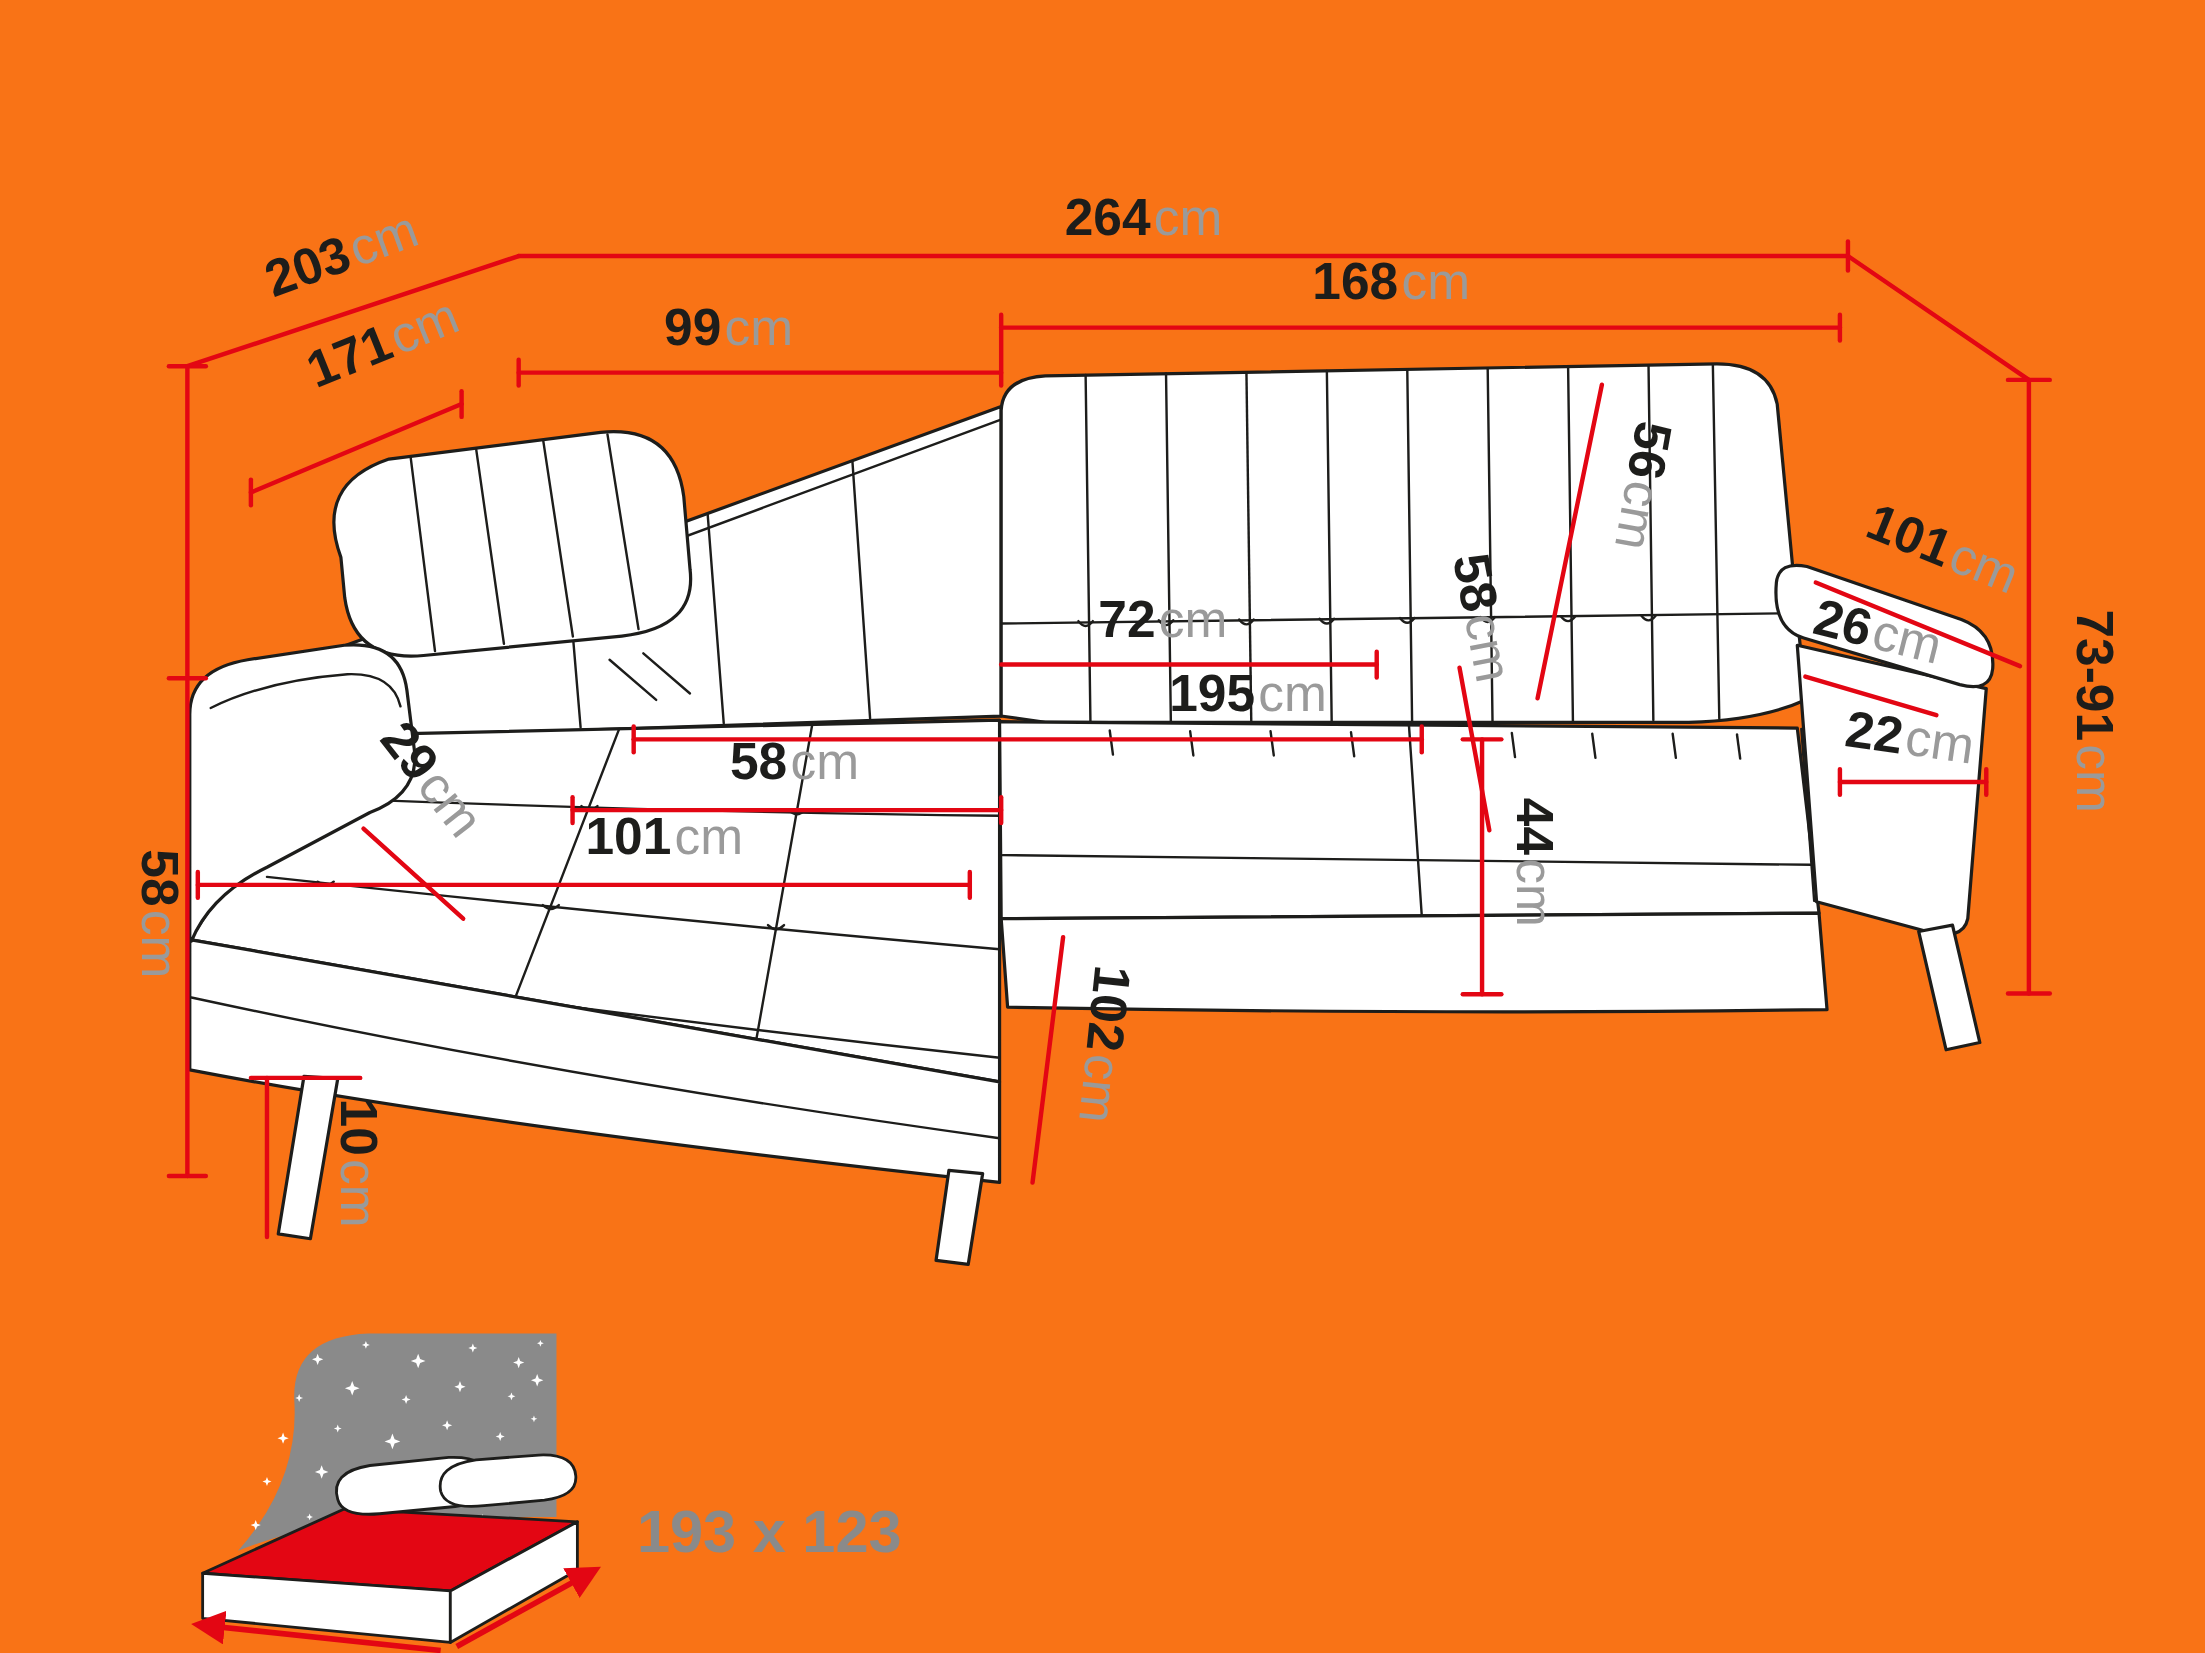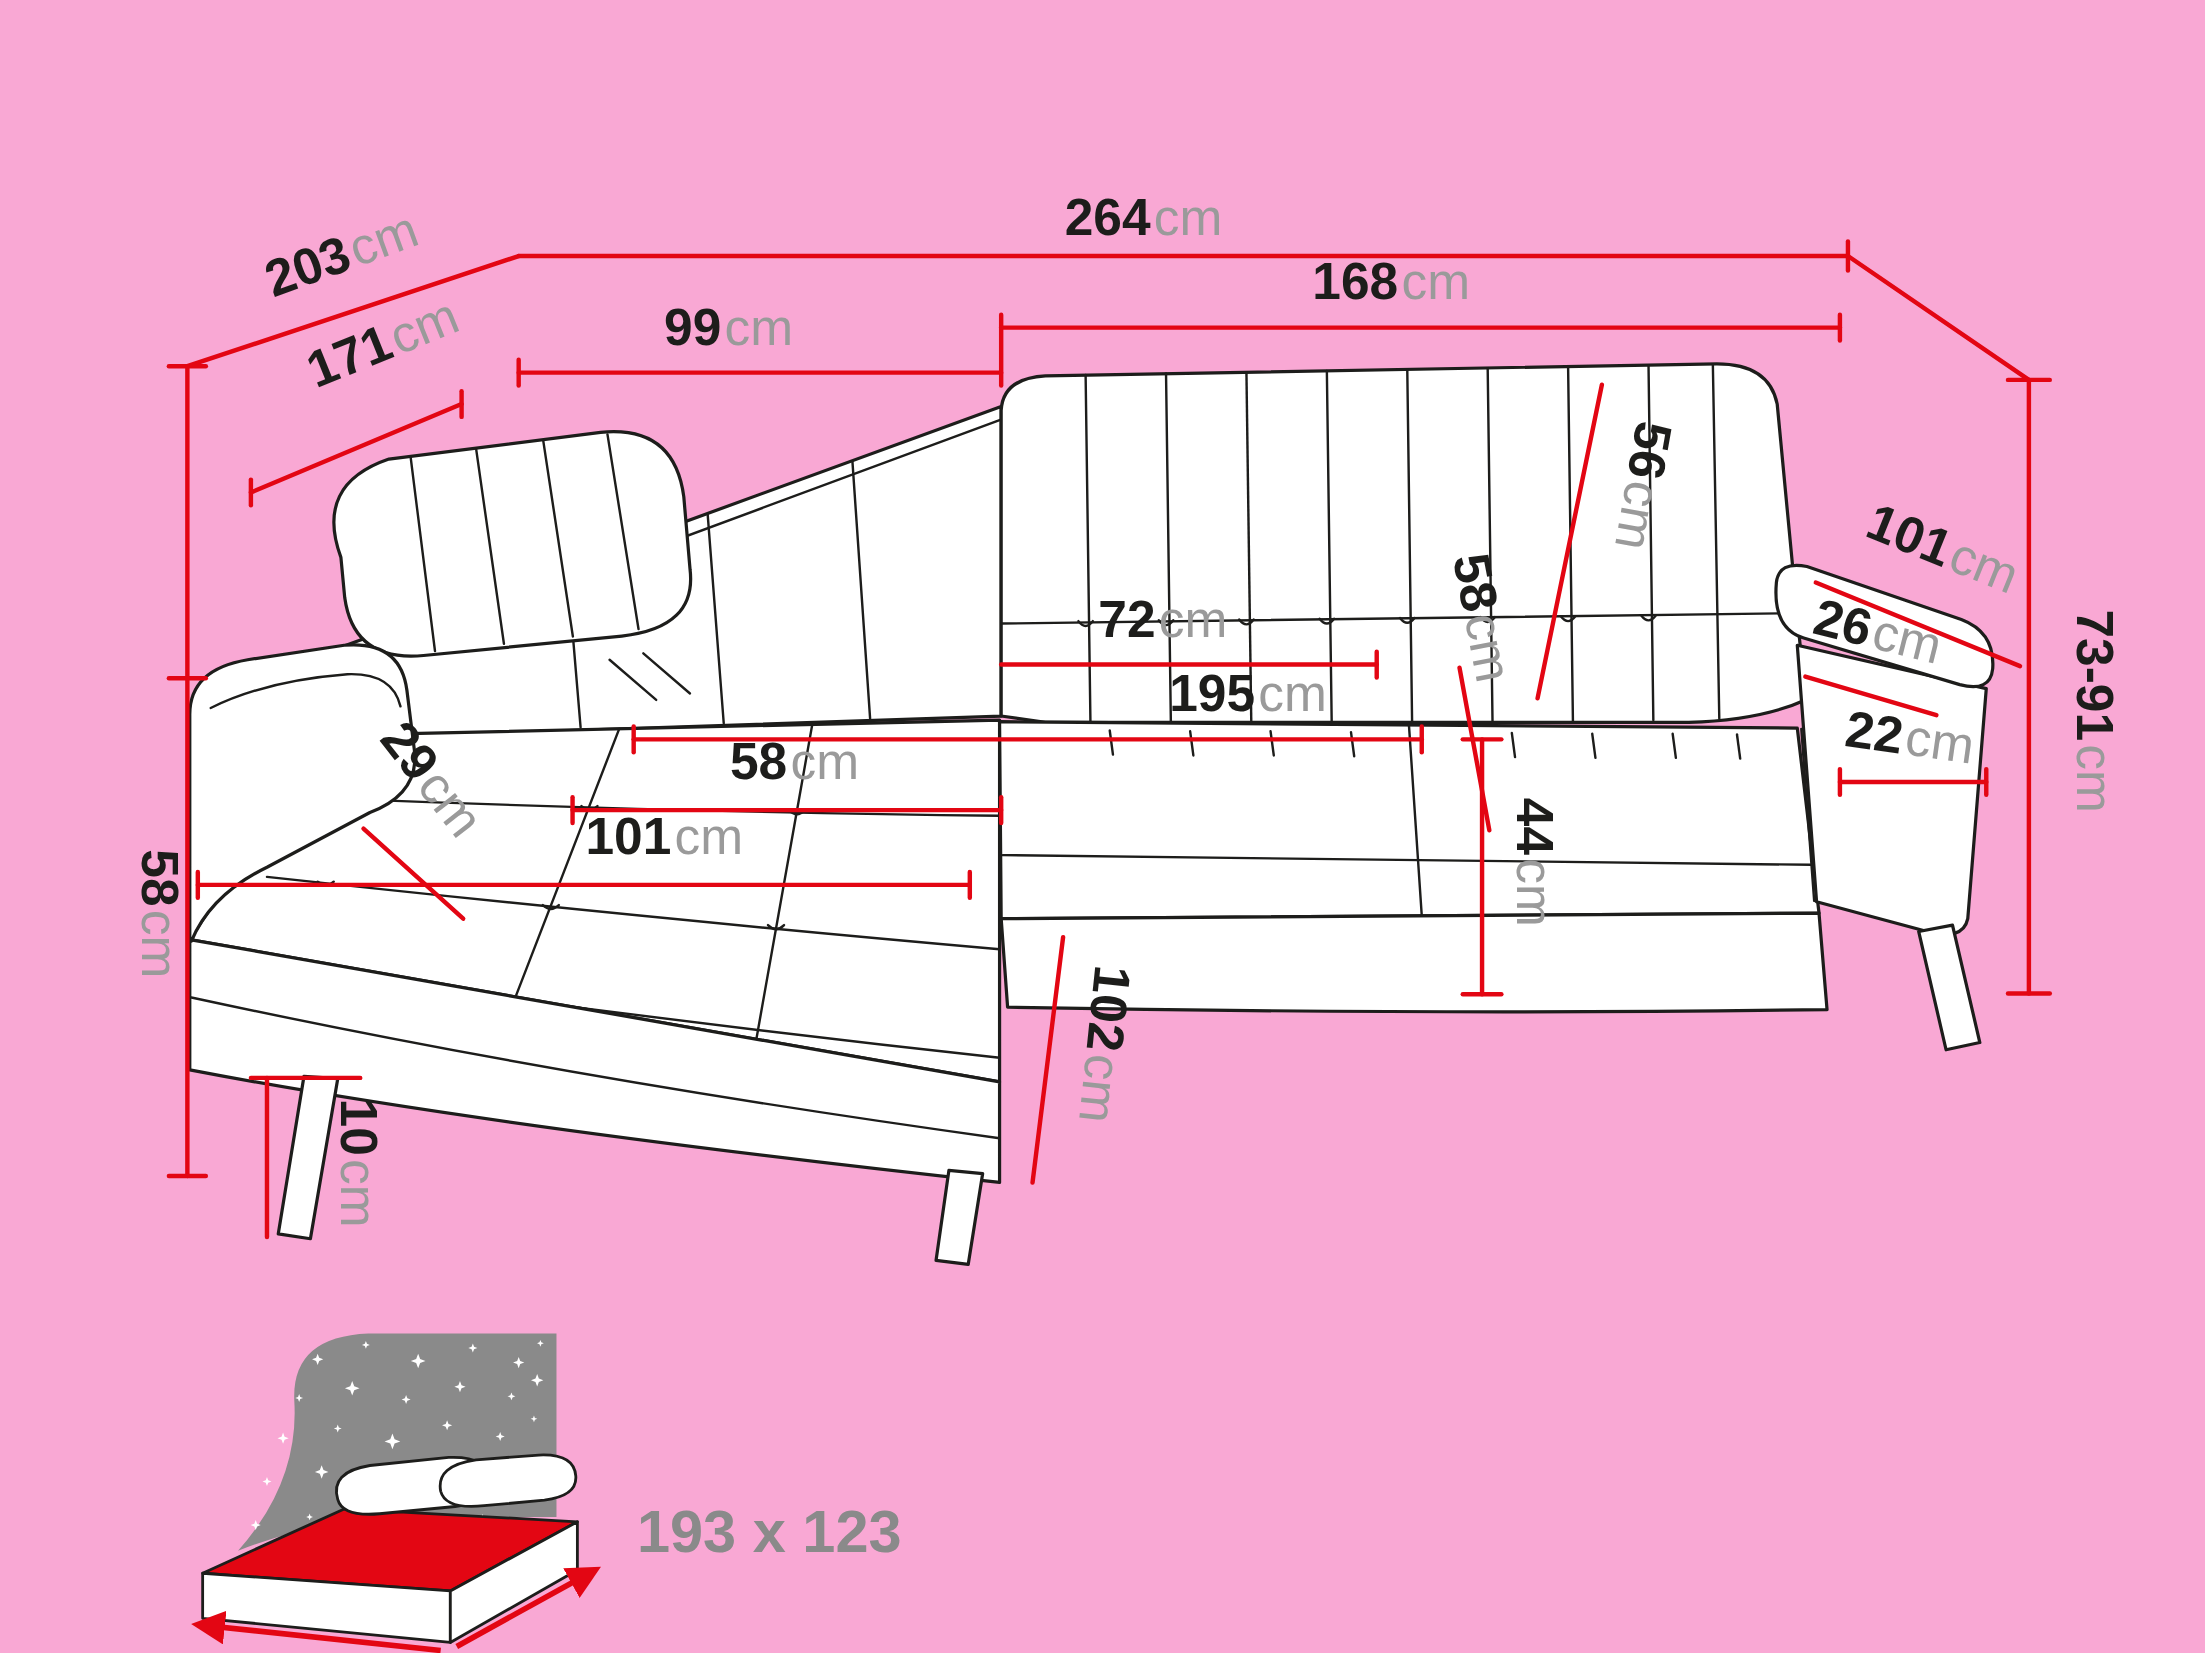--- a/index.html
+++ b/index.html
@@ -1,16 +1,16 @@
 <!DOCTYPE html>
 <html style="font-size:13px"><head>
 <meta charset="utf-8">
 <style>
   html,body{margin:0;padding:0;background:#ffffff;}
-  .stage{width:2205px;height:1654px;background:#f9a8d4;position:relative;overflow:hidden;}
+  .stage{width:2205px;height:1654px;background:#f97316;position:relative;overflow:hidden;}
   svg{display:block;}
   
   .sofa path, .sofa line { fill:none; stroke:#1d1d1b; stroke-width:4; stroke-linecap:round; stroke-linejoin:round; }
   .sofa .fill { fill:#ffffff; }
   .sofa .thin { stroke-width:3; }
   
   .red path, .red line { stroke:#e30613; stroke-width:5.5; fill:none; stroke-linecap:round; }
   
   .dim { font-family:"Liberation Sans","DejaVu Sans",sans-serif; font-weight:700; font-size:64px; fill:#1d1d1b; text-anchor:middle; }
   .dim .unit { fill:#9a9a9a; font-weight:400; }

